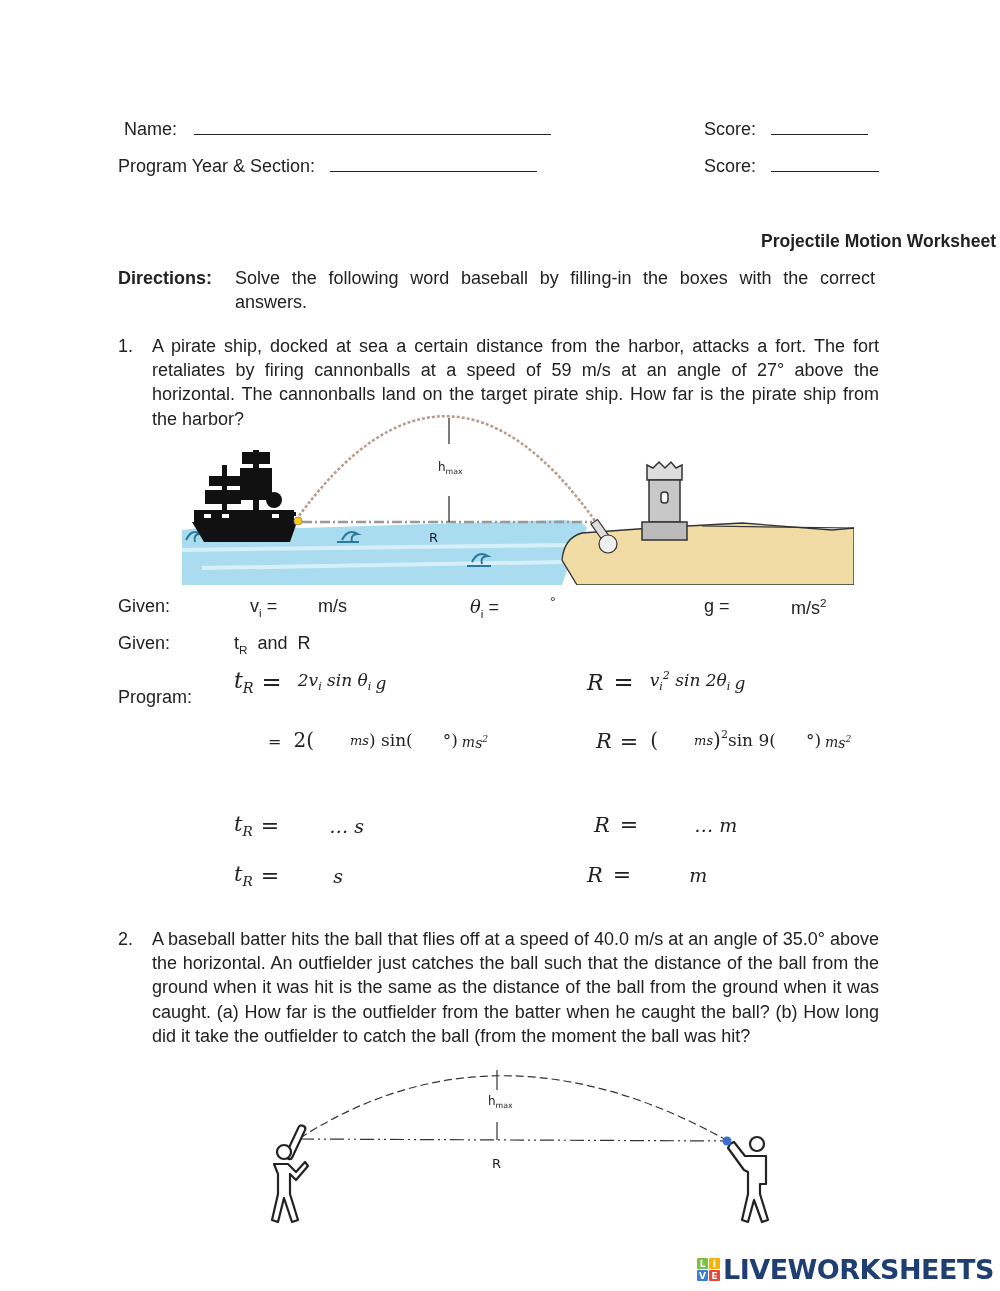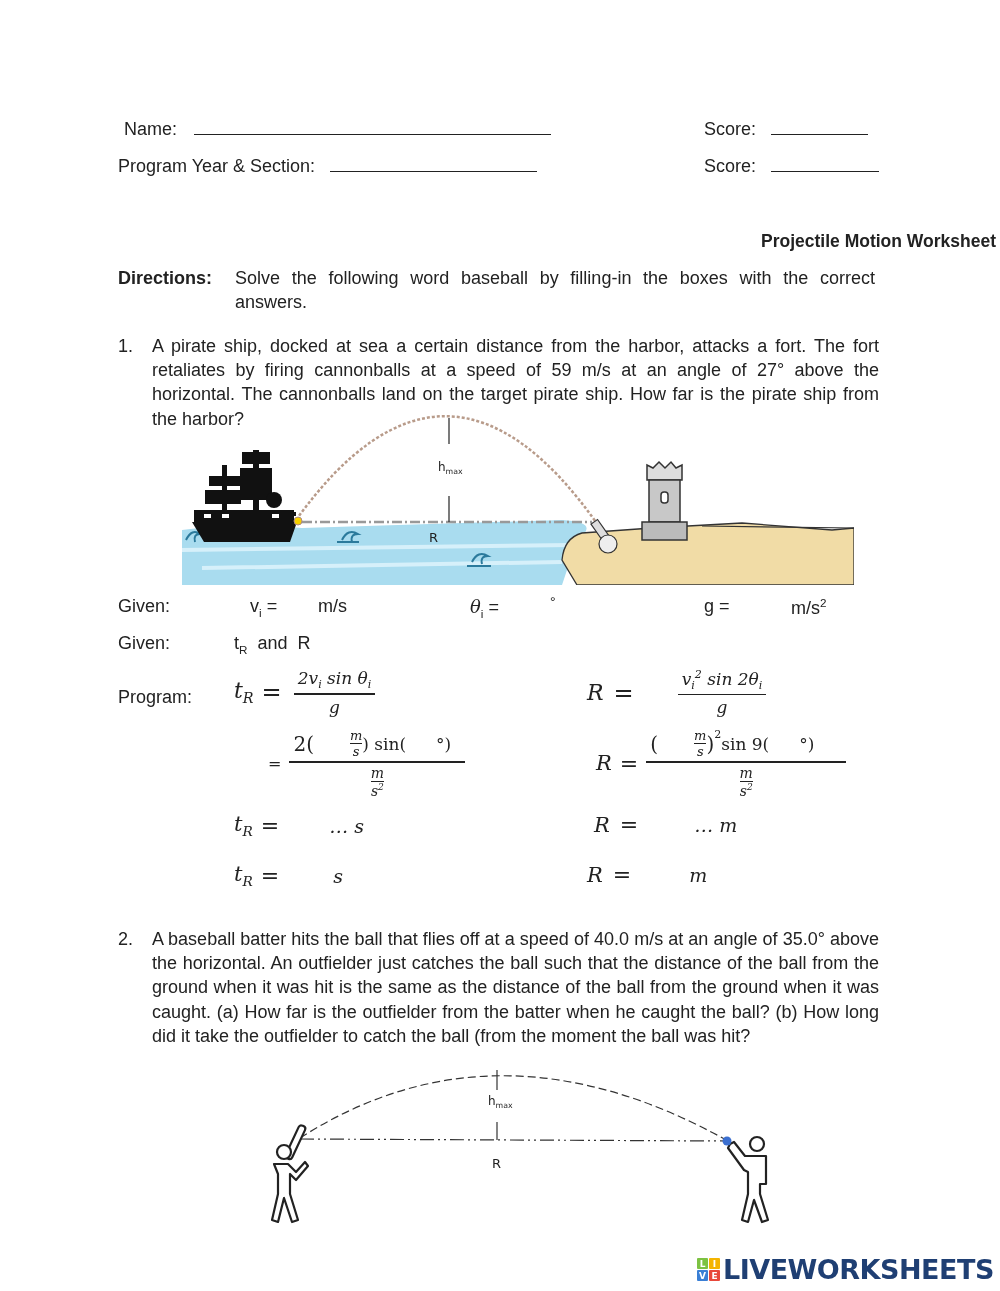--- a/index.html
+++ b/index.html
@@ -5,21 +5,21 @@
   * { margin: 0; padding: 0; box-sizing: border-box; }
   html, body { width: 1000px; height: 1291px; background: #ffffff; overflow: hidden; }
   body { position: relative; font-family: "Liberation Sans", sans-serif; color: #222; font-size: 18px; }
   .abs { position: absolute; white-space: nowrap; }
   .line-fill { display: inline-block; border-bottom: 1.5px solid #222; vertical-align: baseline; height: 16px; }
   .title { font-weight: bold; font-size: 17.5px; }
   .bold { font-weight: bold; }
   .para { position: absolute; font-size: 18px; line-height: 24.2px; text-align: justify; text-align-last: left; white-space: normal; }
   .math { font-family: "DejaVu Serif", "Liberation Serif", serif; font-style: italic; font-size: 20px; }
   .mathr { font-family: "DejaVu Serif", "Liberation Serif", serif; font-size: 18px; }
-  .frac { display: inline-flex; flex-direction: column; align-items: center; vertical-align: middle; }
+  .frac { display: inline-flex; flex-direction: row; align-items: center; vertical-align: middle; }
   .frac .num { padding: 0 4px 2px; }
   .frac .bar { height: 1.3px; background: #222; align-self: stretch; }
   .frac .den { padding-top: 2px; }
   sub, sup { font-size: 65%; }
   .logo { position: absolute; left: 697px; top: 1254px; display: flex; align-items: center; }
   .logo-grid { display: grid; grid-template-columns: 11px 11px; grid-template-rows: 11px 11px; gap: 1px; margin-right: 3px; }
   .logo-grid span { font-size: 9px; font-weight: bold; color: #fff; display: flex; align-items: center; justify-content: center; font-family: "DejaVu Sans", sans-serif; border-radius: 1px; }
   .logo-text { font-family: "DejaVu Sans", sans-serif; font-weight: bold; font-size: 27px; color: #1f3f73; letter-spacing: -0.5px; }
 </style>
 </head>
@@ -183,21 +183,21 @@
 <div class="abs" style="left:234px; top:862px; display:flex; align-items:center;">
   <span class="math" style="font-size:21px;"><span>t</span><sub>R</sub></span>
   <span class="mathr" style="font-size:22px; margin-left:8px;">=</span>
   <span style="display:inline-block; width:54px; height:22px;"></span>
   <span class="math" style="font-size:19px;">s</span>
 </div>
 
 <div class="abs" style="left:587px; top:668px; display:flex; align-items:center;">
   <span class="math" style="font-size:22px;">R</span>
   <span class="mathr" style="font-size:24px; margin:0 12px 0 10px;">=</span>
-  <span class="frac math" style="font-size:17px;margin-left:32px;">
+  <span class="frac math" style="font-size:17px;">
     <span class="num"><span>v</span><sub>i</sub><sup>2</sup><span> sin 2θ</span><sub>i</sub></span>
     <span class="bar"></span>
     <span class="den">g</span>
   </span>
 </div>
 
 <div class="abs" style="left:596px; top:728px; display:flex; align-items:center;">
   <span class="math" style="font-size:21px;">R</span>
   <span class="mathr" style="font-size:22px; margin:0 8px 0 8px;">=</span>
   <span class="frac mathr" style="font-size:17px; width:200px;">

